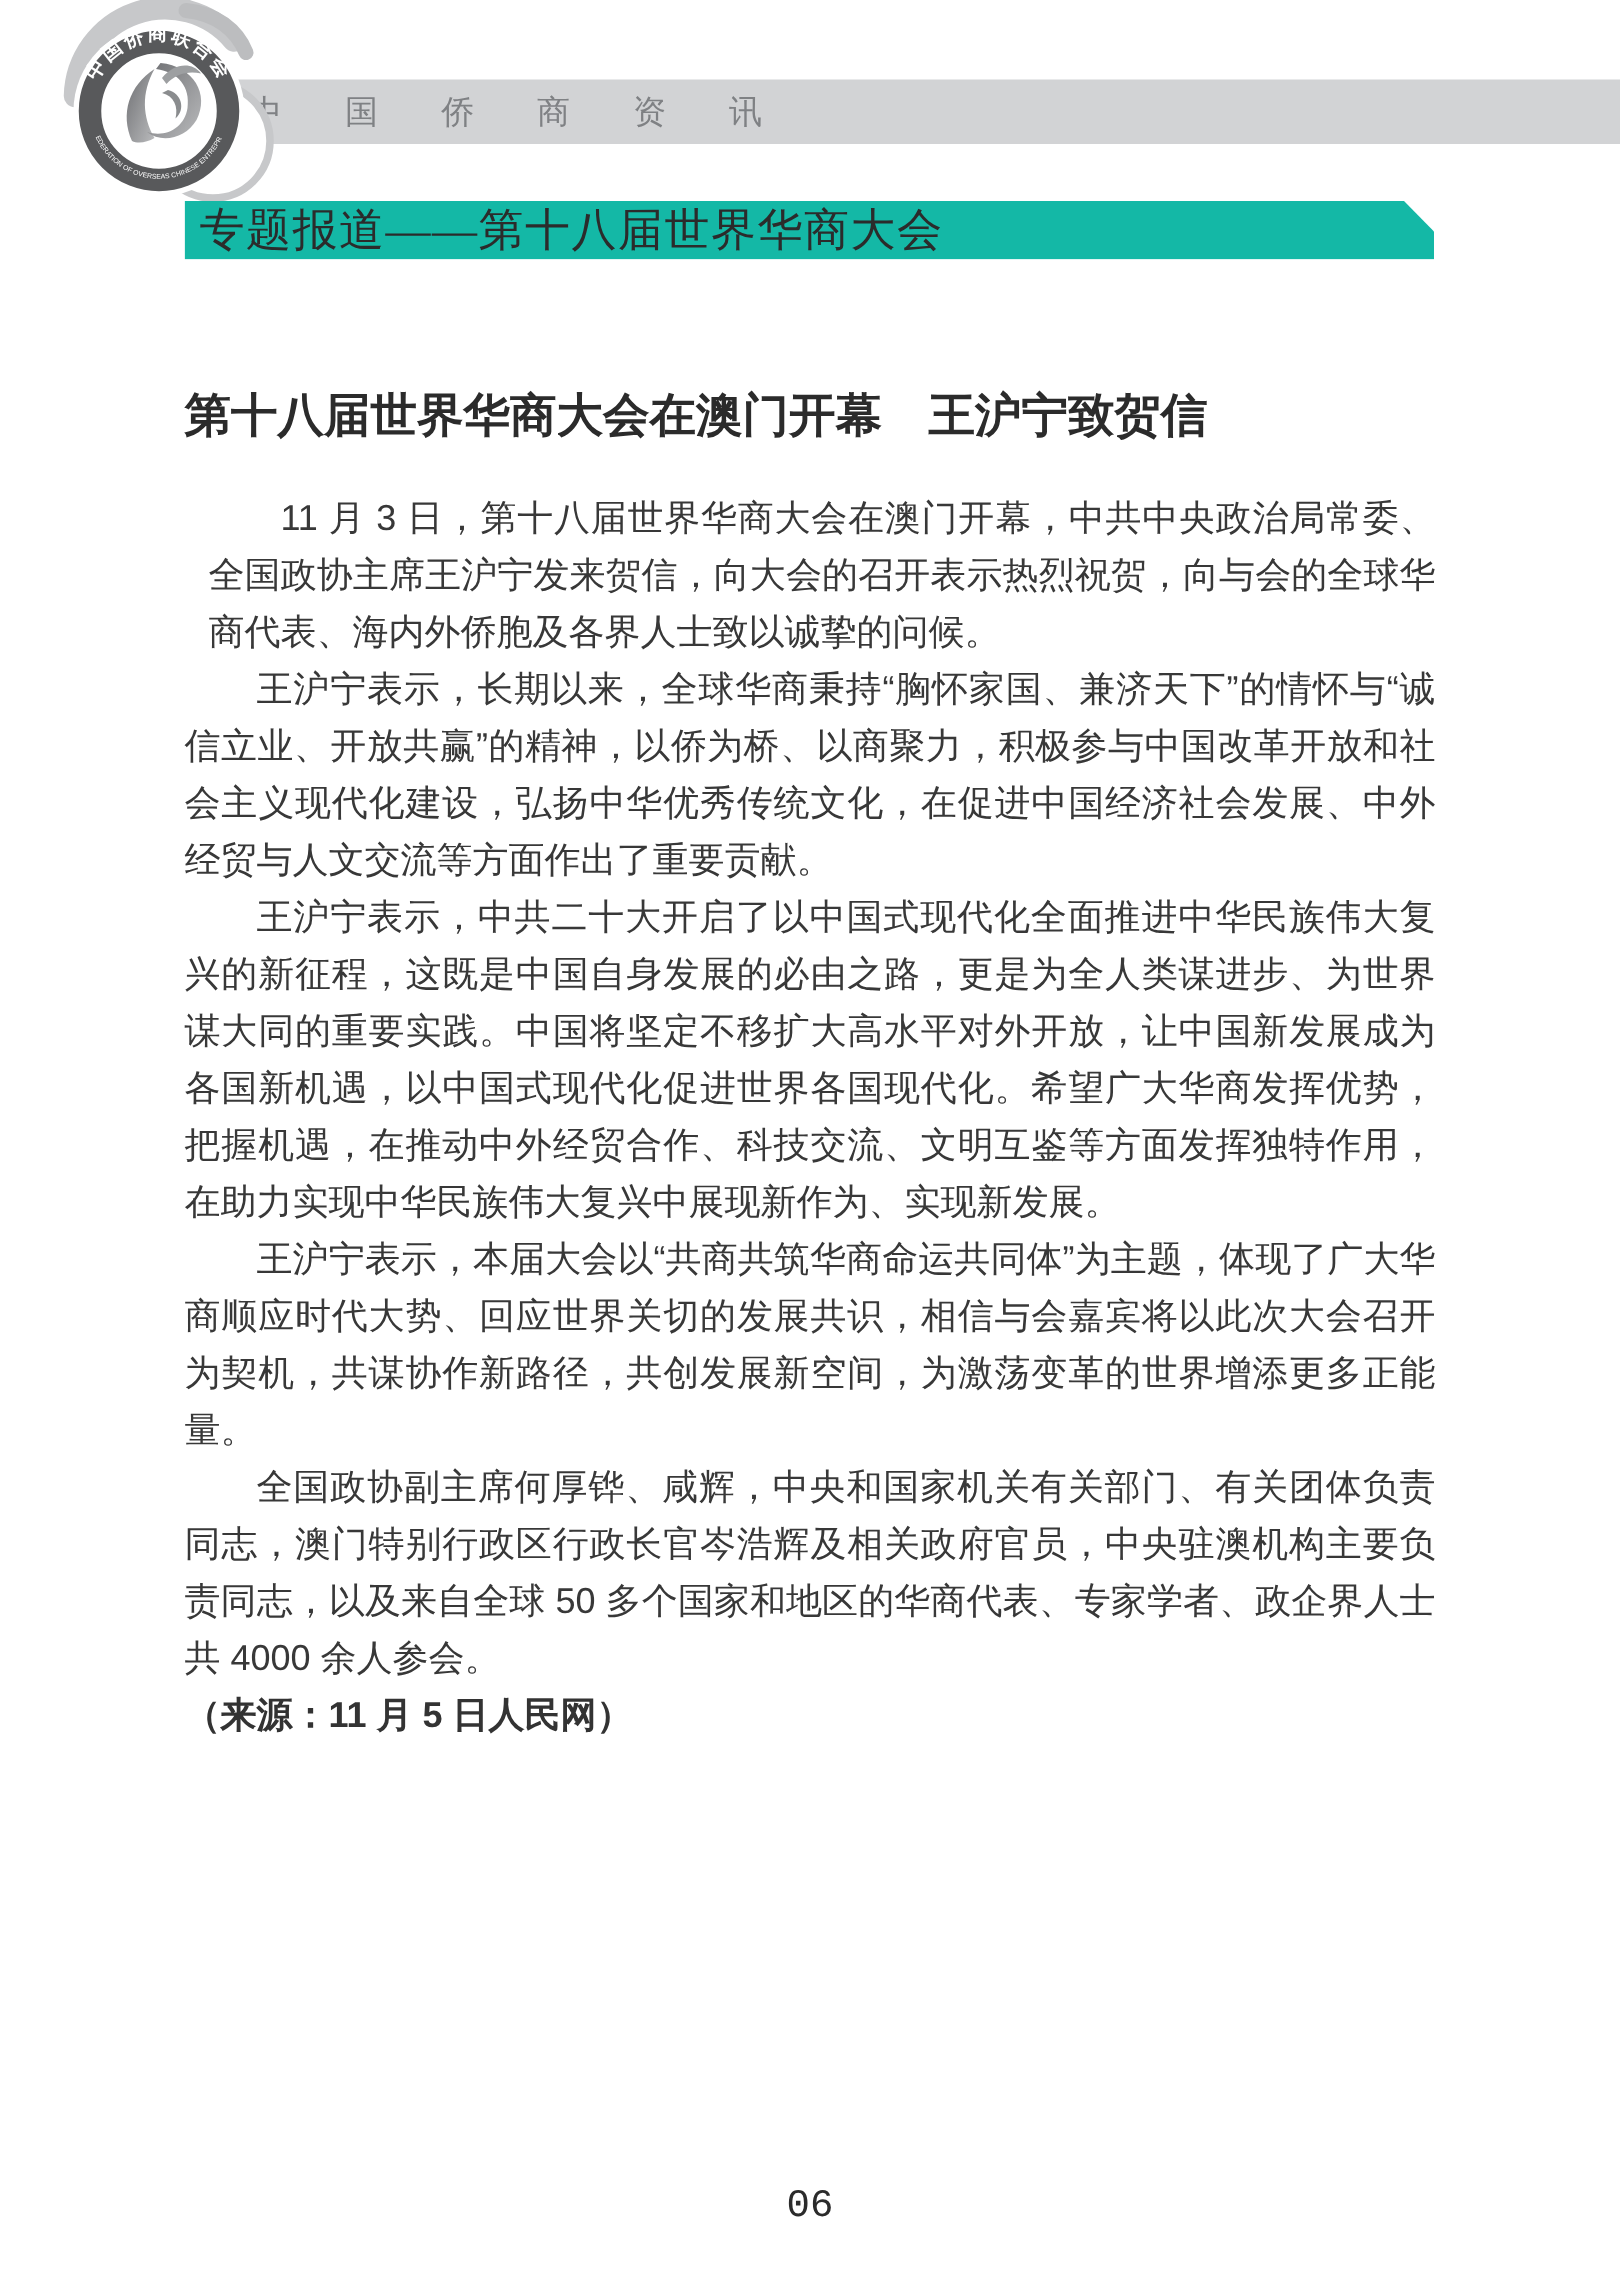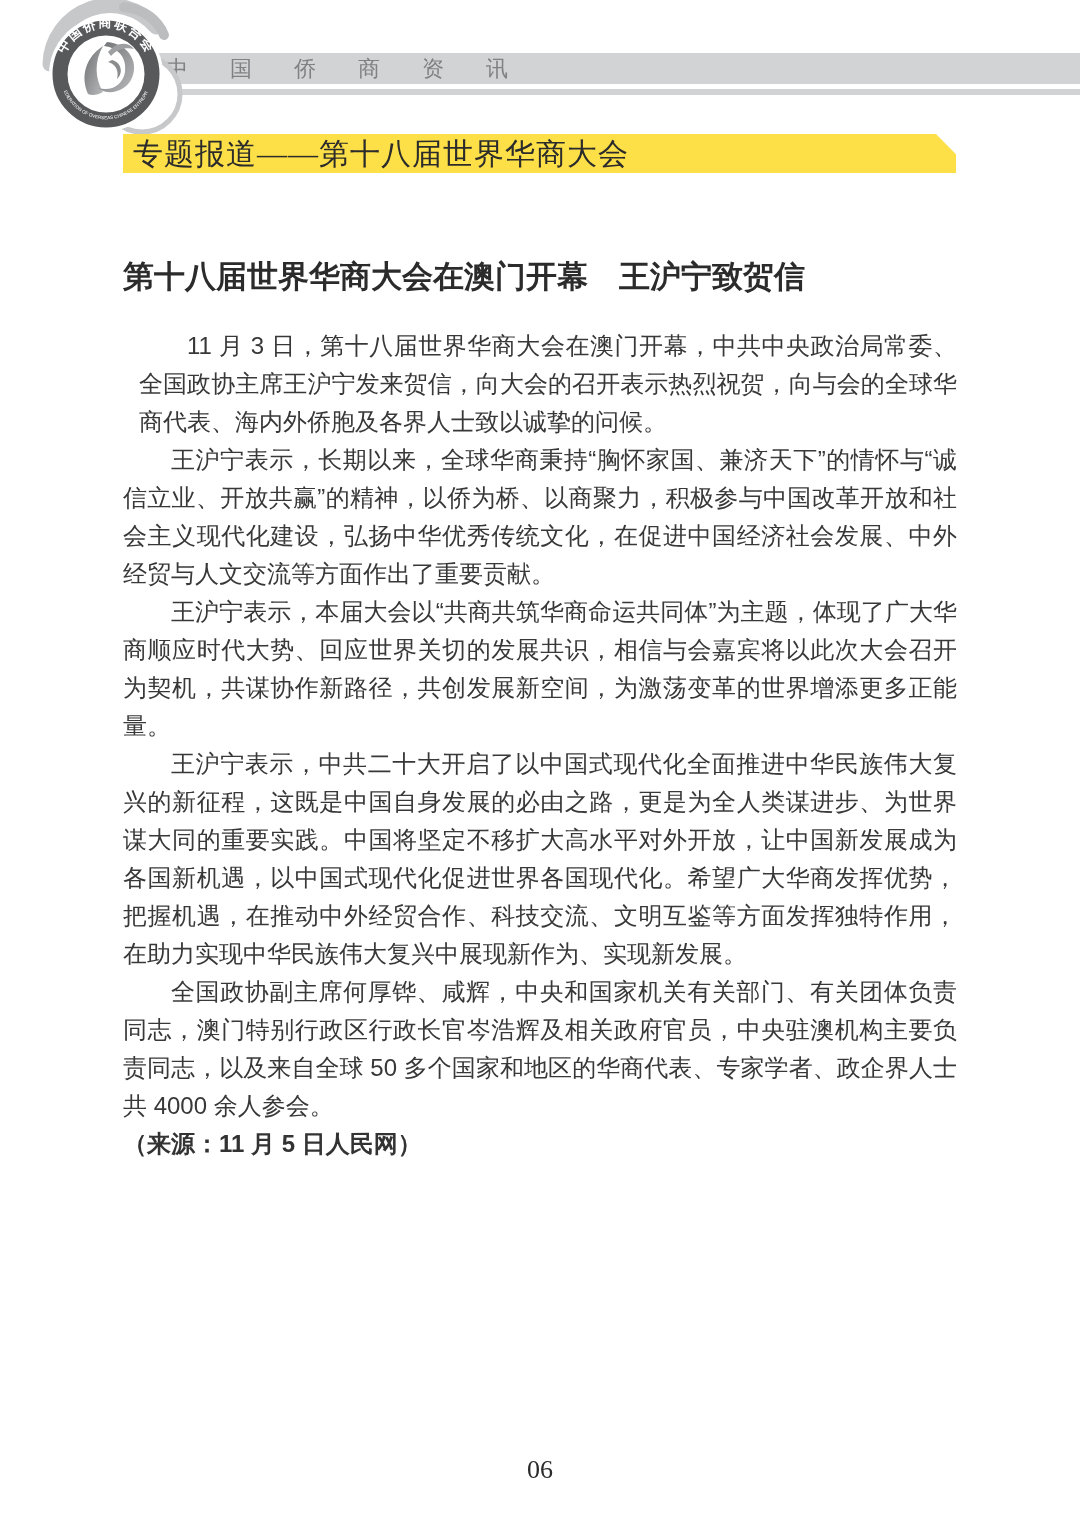--- a/index.html
+++ b/index.html
@@ -5,37 +5,37 @@
   * { margin:0; padding:0; box-sizing:border-box; }
   html,body { background:#ffffff; }
   body { font-family:"Liberation Sans", sans-serif; color:#2e2e2e; }
   .page {
     position:relative; width:1080px; height:1525px;
     background:#ffffff; overflow:hidden; margin:0 auto;
   }
 
   
   .bar-main {
-    position:absolute; left:118px; right:0; top:53px; height:31px;
+    position:absolute; left:118px; right:0; top:53px; height:43px;
     background:#d2d3d5; display:flex; align-items:center; padding-left:48px;
   }
   .bar-text {
     font-size:22px; color:#7f8184; letter-spacing:42px; white-space:nowrap;
     line-height:31px;
   }
   .bar-thin {
     position:absolute; left:118px; right:0; top:89px; height:6px;
     background:#d2d3d5;
   }
   .logo { position:absolute; left:28px; top:0px; width:170px; height:148px; }
 
   
   .section-bar {
     position:absolute; left:123px; top:134px; width:833px; height:39px;
-    background:#fde047;
+    background:#14b8a6;
     clip-path:polygon(0 0, calc(100% - 20px) 0, 100% 52%, 100% 100%, 0 100%);
     display:flex; align-items:center; padding-left:10px;
   }
   .section-bar span {
     font-family:"Liberation Serif", serif; font-size:30px; color:#2b2b2b;
     letter-spacing:1px; line-height:39px;
   }
 
   
   .content {
@@ -56,21 +56,21 @@
   }
   .first-p { margin-top:30px;margin-left:16px; }
   .source-line {
     font-size:24px; line-height:38px; font-weight:bold; color:#333333;
     text-align:left;
   }
 
   
   .page-number {
     position:absolute; left:0; right:0; top:1455px; text-align:center;
-    font-family:Liberation Serif, serif; font-size:26px; color:#2b2b2b;
+    font-family:Liberation Mono, monospace; font-size:26px; color:#2b2b2b;
   }
 </style>
 </head>
 <body>
 
 <div class="page">
 
   <header>
     <div class="bar-main">
       <span class="bar-text">中国侨商资讯</span>
@@ -118,22 +118,22 @@
     <span>专题报道——第十八届世界华商大会</span>
   </div>
 
   <main class="content">
 
 
     <h1 class="title1">第十八届世界华商大会在澳门开幕　王沪宁致贺信</h1>
 
     <p class="body-p first-p">11 月 3 日，第十八届世界华商大会在澳门开幕，中共中央政治局常委、全国政协主席王沪宁发来贺信，向大会的召开表示热烈祝贺，向与会的全球华商代表、海内外侨胞及各界人士致以诚挚的问候。</p>
     <p class="body-p">王沪宁表示，长期以来，全球华商秉持“胸怀家国、兼济天下”的情怀与“诚信立业、开放共赢”的精神，以侨为桥、以商聚力，积极参与中国改革开放和社会主义现代化建设，弘扬中华优秀传统文化，在促进中国经济社会发展、中外经贸与人文交流等方面作出了重要贡献。</p>
+    <p class="body-p">王沪宁表示，中共二十大开启了以中国式现代化全面推进中华民族伟大复兴的新征程，这既是中国自身发展的必由之路，更是为全人类谋进步、为世界谋大同的重要实践。中国将坚定不移扩大高水平对外开放，让中国新发展成为各国新机遇，以中国式现代化促进世界各国现代化。希望广大华商发挥优势，把握机遇，在推动中外经贸合作、科技交流、文明互鉴等方面发挥独特作用，在助力实现中华民族伟大复兴中展现新作为、实现新发展。</p>
     <p class="body-p">王沪宁表示，本届大会以“共商共筑华商命运共同体”为主题，体现了广大华商顺应时代大势、回应世界关切的发展共识，相信与会嘉宾将以此次大会召开为契机，共谋协作新路径，共创发展新空间，为激荡变革的世界增添更多正能量。</p>
-    <p class="body-p">王沪宁表示，中共二十大开启了以中国式现代化全面推进中华民族伟大复兴的新征程，这既是中国自身发展的必由之路，更是为全人类谋进步、为世界谋大同的重要实践。中国将坚定不移扩大高水平对外开放，让中国新发展成为各国新机遇，以中国式现代化促进世界各国现代化。希望广大华商发挥优势，把握机遇，在推动中外经贸合作、科技交流、文明互鉴等方面发挥独特作用，在助力实现中华民族伟大复兴中展现新作为、实现新发展。</p>
     <p class="body-p">全国政协副主席何厚铧、咸辉，中央和国家机关有关部门、有关团体负责同志，澳门特别行政区行政长官岑浩辉及相关政府官员，中央驻澳机构主要负责同志，以及来自全球 50 多个国家和地区的华商代表、专家学者、政企界人士共 4000 余人参会。</p>
 
     <p class="source-line">（来源：11 月 5 日人民网）</p>
 
   </main>
 
   <footer>
     <div class="page-number">06</div>
   </footer>
 

